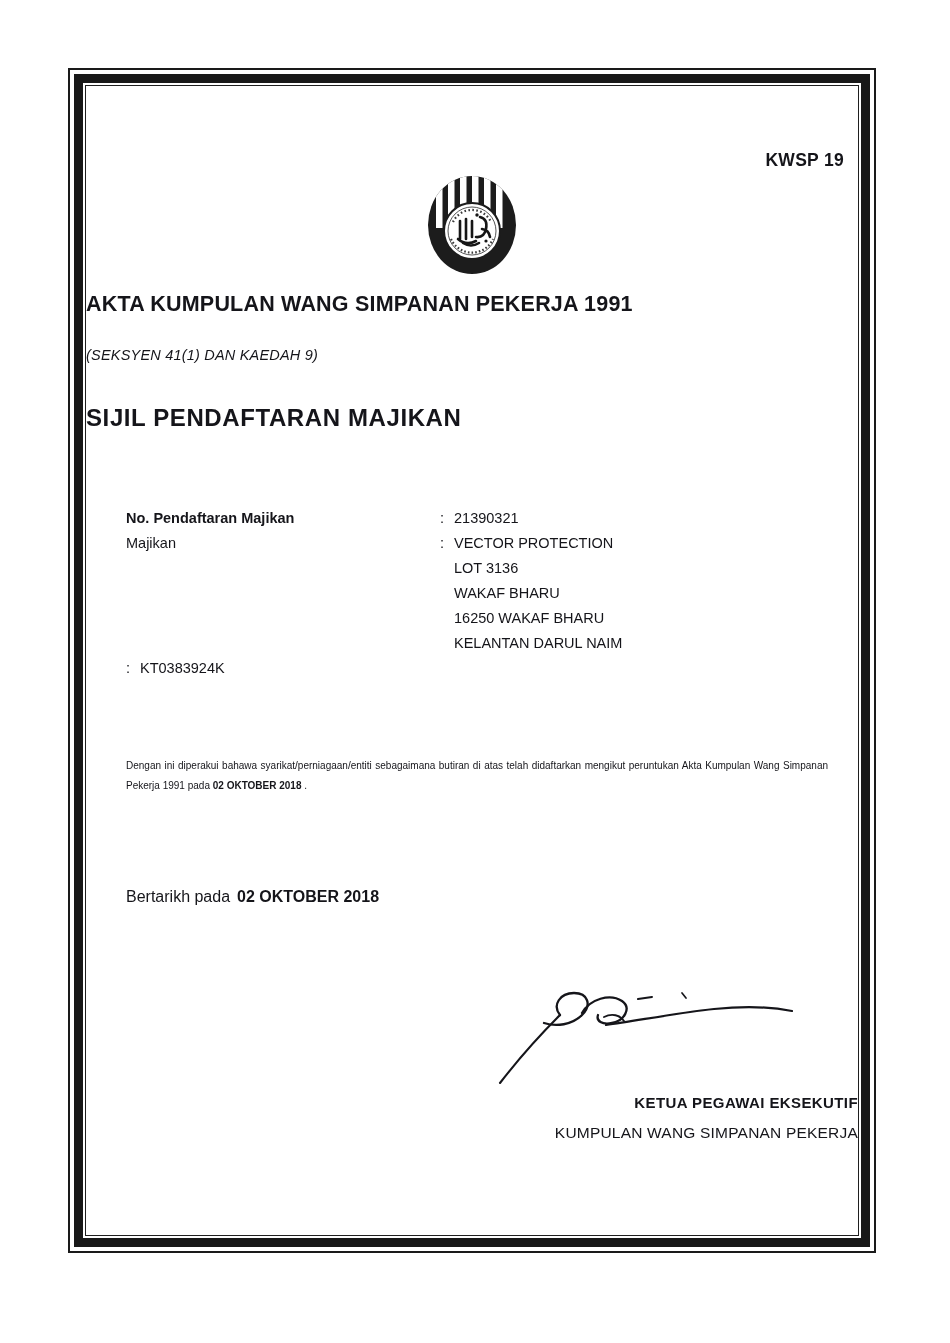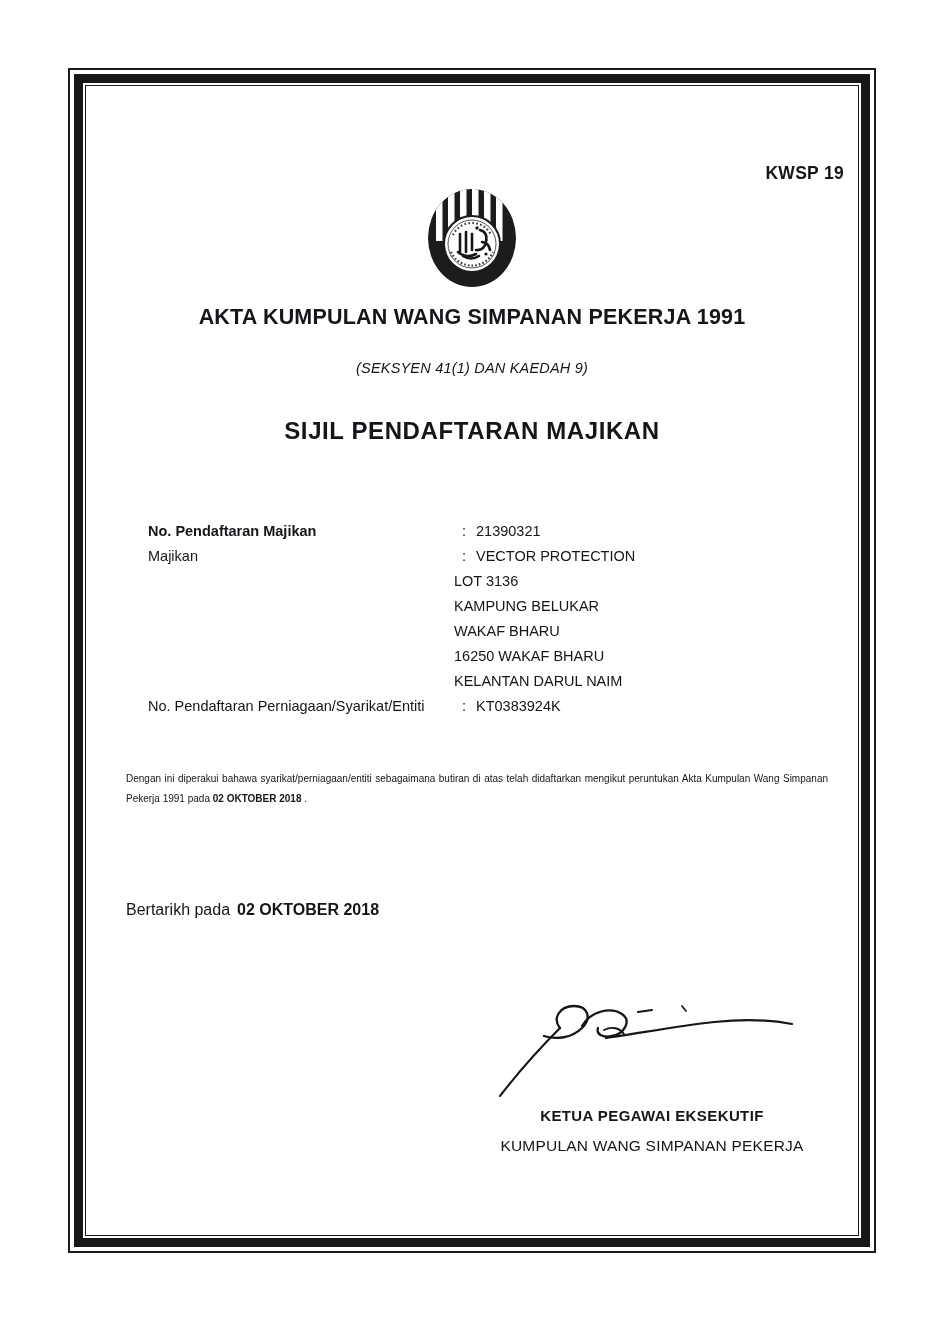--- a/index.html
+++ b/index.html
@@ -43,21 +43,21 @@
     bottom: 2px;
     border: 1.5px solid #1f1f1f;
     box-sizing: border-box;
     background: #fff;
   }
 
   
   .page {
     position: absolute;
     left: 86px;
-    top: 89px;
+    top: 76px;
     width: 772px;
     height: 1149px;
     text-decoration: underline;
   }
 
   
   .form-code {
     position: absolute;
     right: 14px;
     top: 74px;
@@ -80,21 +80,20 @@
     height: 104px;
     display: block;
   }
 
   
   .titles {
     position: absolute;
     left: 0;
     right: 0;
     top: 216px;
-    text-align: center;
   }
   .title-main {
     font-size: 21.5px;
     font-weight: bold;
     letter-spacing: 0.2px;
     white-space: nowrap;
   }
   .title-sub1 {
     margin-top: 17px;
     font-size: 14.5px;
@@ -124,21 +123,20 @@
   }
   .detail-row {
     display: flex;
     align-items: baseline;
     line-height: 25px;
     white-space: nowrap;
   }
   .detail-label {
     width: 314px;
     flex: 0 0 314px;
-    margin-left: 22px;
   }
   .detail-label.bold { font-weight: bold; }
   .detail-colon {
     width: 14px;
     flex: 0 0 14px;
   }
   .detail-value { flex: 1 1 auto; }
 
   .addr-line {
     display: flex;
@@ -183,21 +181,21 @@
     height: 120px;
   }
   .signature-svg { display: block; }
 
   
   .sign-footer {
     position: absolute;
     left: 360px;
     top: 1018px;
     width: 412px;
-    text-align: center;
+    text-align: right;
   }
   .sign-title {
     font-size: 15px;
     font-weight: bold;
     letter-spacing: 0.4px;
   }
   .sign-org {
     margin-top: 13px;
     font-size: 15.5px;
     letter-spacing: 0.2px;
@@ -278,37 +276,32 @@
       <span class="detail-colon">:</span>
       <span class="detail-value">VECTOR PROTECTION</span>
     </div>
 
     <div class="addr-line">
       <span class="addr-spacer"></span>
       <span>LOT 3136</span>
     </div>
     <div class="addr-line">
       <span class="addr-spacer"></span>
-      <span>KAMPUNG BELUKAR</span>
-    </div>
-    <div class="addr-line">
-      <span class="addr-spacer"></span>
       <span>WAKAF BHARU</span>
     </div>
     <div class="addr-line">
       <span class="addr-spacer"></span>
       <span>16250 WAKAF BHARU</span>
     </div>
     <div class="addr-line">
       <span class="addr-spacer"></span>
       <span>KELANTAN DARUL NAIM</span>
     </div>
 
     <div class="detail-row detail-row-wide">
-      <span class="detail-label">No. Pendaftaran Perniagaan/Syarikat/Entiti</span>
       <span class="detail-colon">:</span>
       <span class="detail-value">KT0383924K</span>
     </div>
   </div>
 
   <div class="body-text"><span>Dengan ini diperakui bahawa syarikat/perniagaan/entiti sebagaimana butiran di atas telah didaftarkan mengikut peruntukan Akta Kumpulan Wang Simpanan Pekerja 1991 pada </span><span class="bold-date">02 OKTOBER 2018</span><span> .</span></div>
 
   <div class="dated-line"><span>Bertarikh pada</span><span class="bold-date">02 OKTOBER 2018</span></div>
 
   <div class="signature-wrap">

